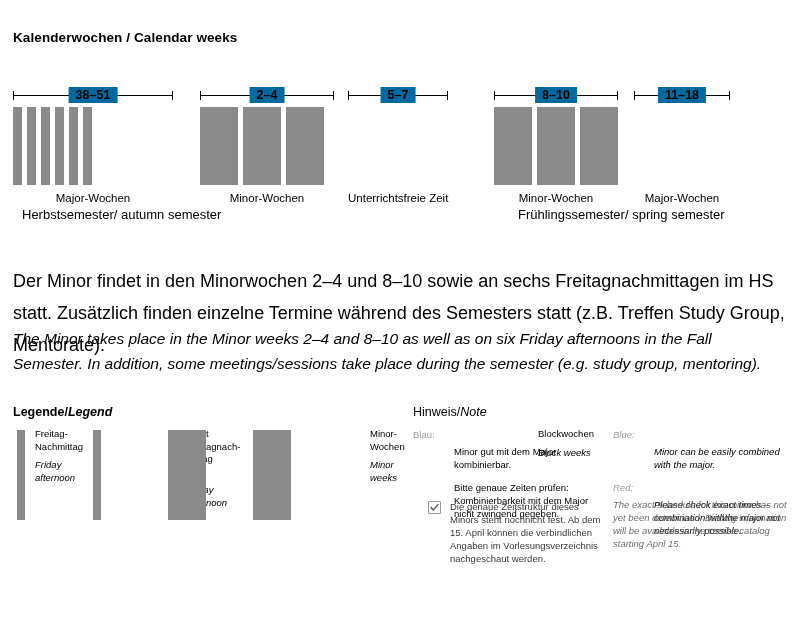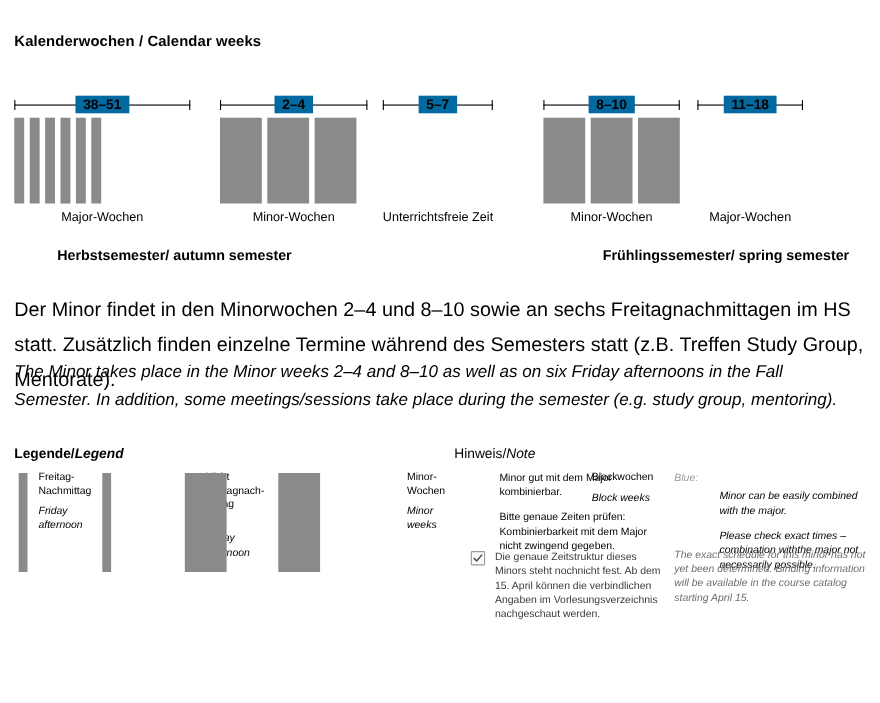--- a/index.html
+++ b/index.html
@@ -71,25 +71,24 @@
     position: absolute;
     top: 104px;
     width: 100%;
     text-align: center;
     font-size: 11.5px;
     white-space: nowrap;
   }
 
   .semester-label {
     position: absolute;
-    top: 136px;
+    top: 119px;
     font-size: 13px;
-    font-weight: bold;
+    font-weight: normal;
     white-space: nowrap;
-    margin-left: 30px;
   }
 
   
   #para-de {
     left: 13px;
     top: 265px;
     width: 776px;
     font-size: 18px;
     line-height: 32px;
   }
@@ -292,27 +291,29 @@
       <div class="legend-text" style="left: 285px;">
         <div class="legend-de">Blockwochen</div>
         <div class="legend-en">Block weeks</div>
       </div>
     </div>
   </div>
 
 <div class="abs" id="note-title"><span>Hinweis/</span><i>Note</i></div>
 
 <div class="note-col" id="note-col-de">
+  <div class="note-key">Blau:</div>
   <div class="note-body">Minor gut mit dem Major kombinierbar.</div>
   <div class="note-body">Bitte genaue Zeiten prüfen: Kombinierbarkeit mit dem Major nicht zwingend gegeben.</div>
 </div>
 
 <div class="note-col" id="note-col-en">
   <div class="note-key">Blue:</div>
   <div class="note-body">Minor can be easily combined with the major.</div>
+  <div class="note-key">Red:</div>
   <div class="note-body">Please check exact times – combination withthe major not necessarily possible.</div>
 </div>
 
 <div id="checkbox-note">
   <span class="checkbox">
     <svg width="9" height="9" viewBox="0 0 9 9" aria-hidden="true">
       <path d="M1 4.6 L3.3 6.9 L8 1.6" fill="none" stroke="#555555" stroke-width="1.4" stroke-linecap="round" stroke-linejoin="round"></path>
     </svg>
   </span>
   <span id="checkbox-note-text">Die genaue Zeitstruktur dieses Minors steht nochnicht fest. Ab dem 15. April können die verbindlichen Angaben im Vorlesungsverzeichnis nachgeschaut werden.</span>

